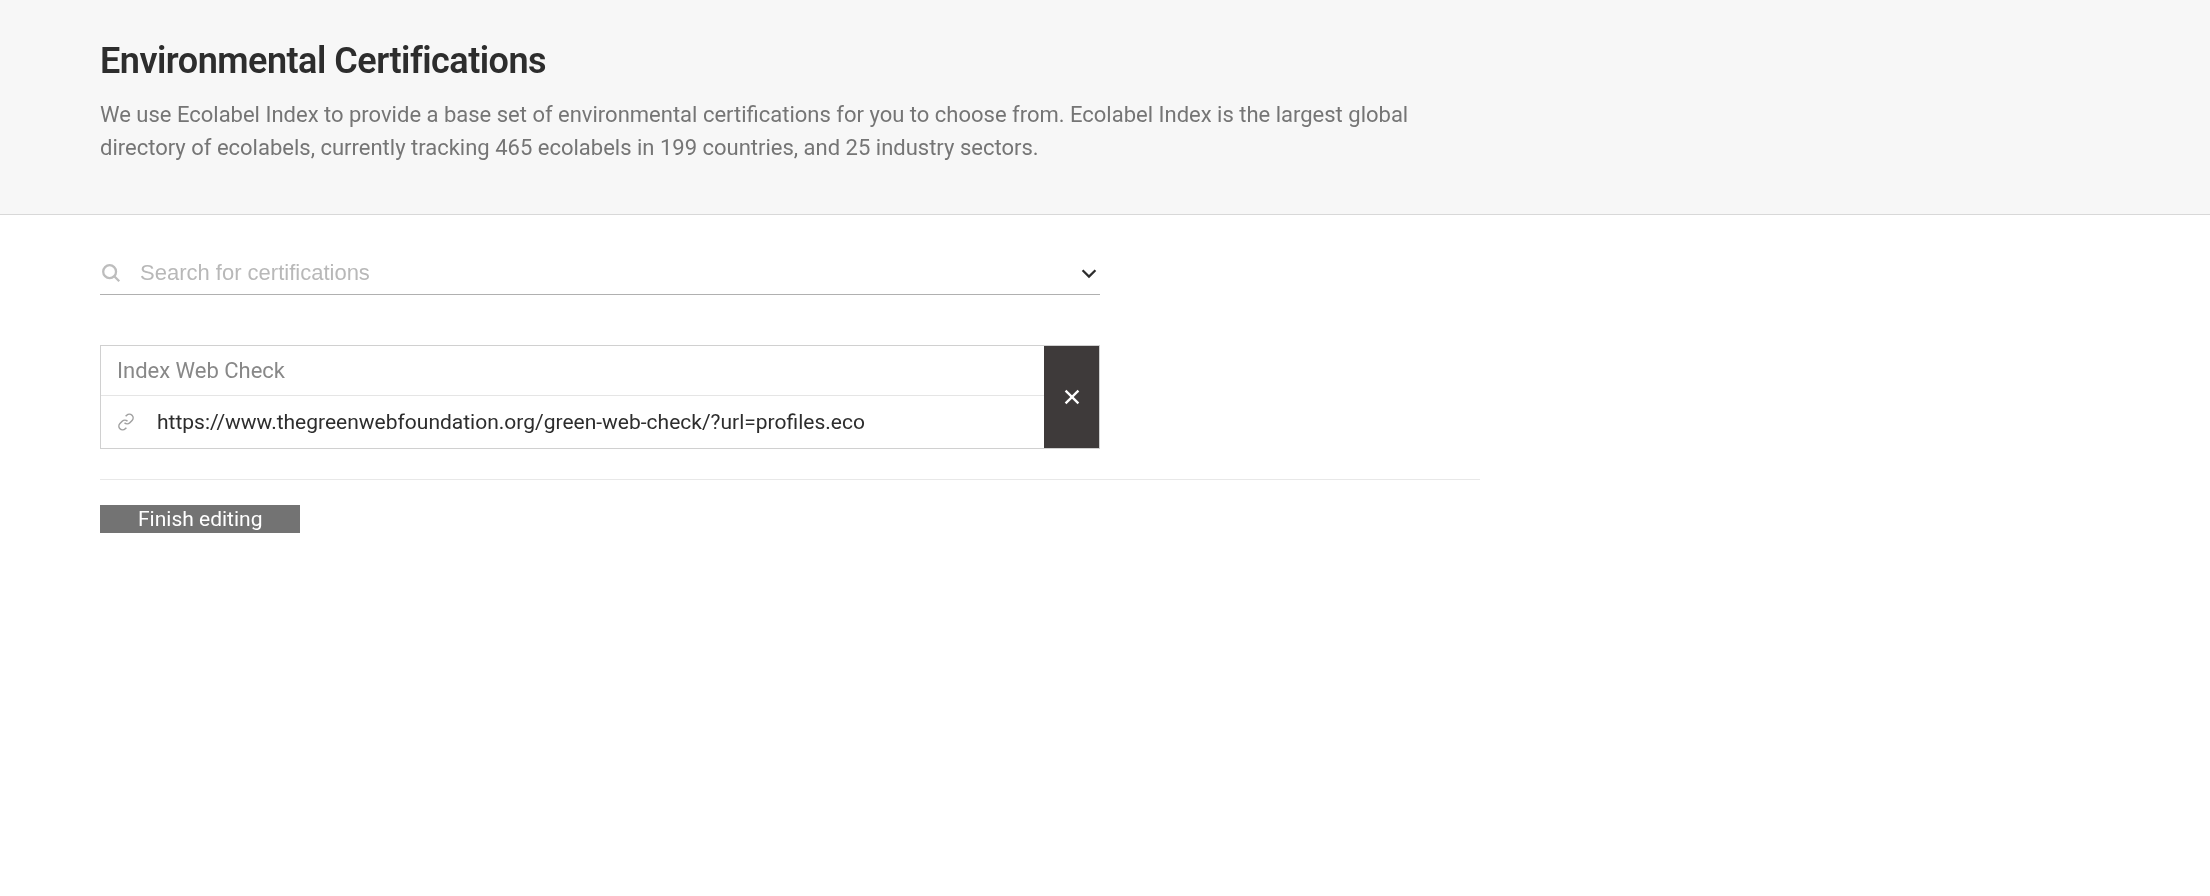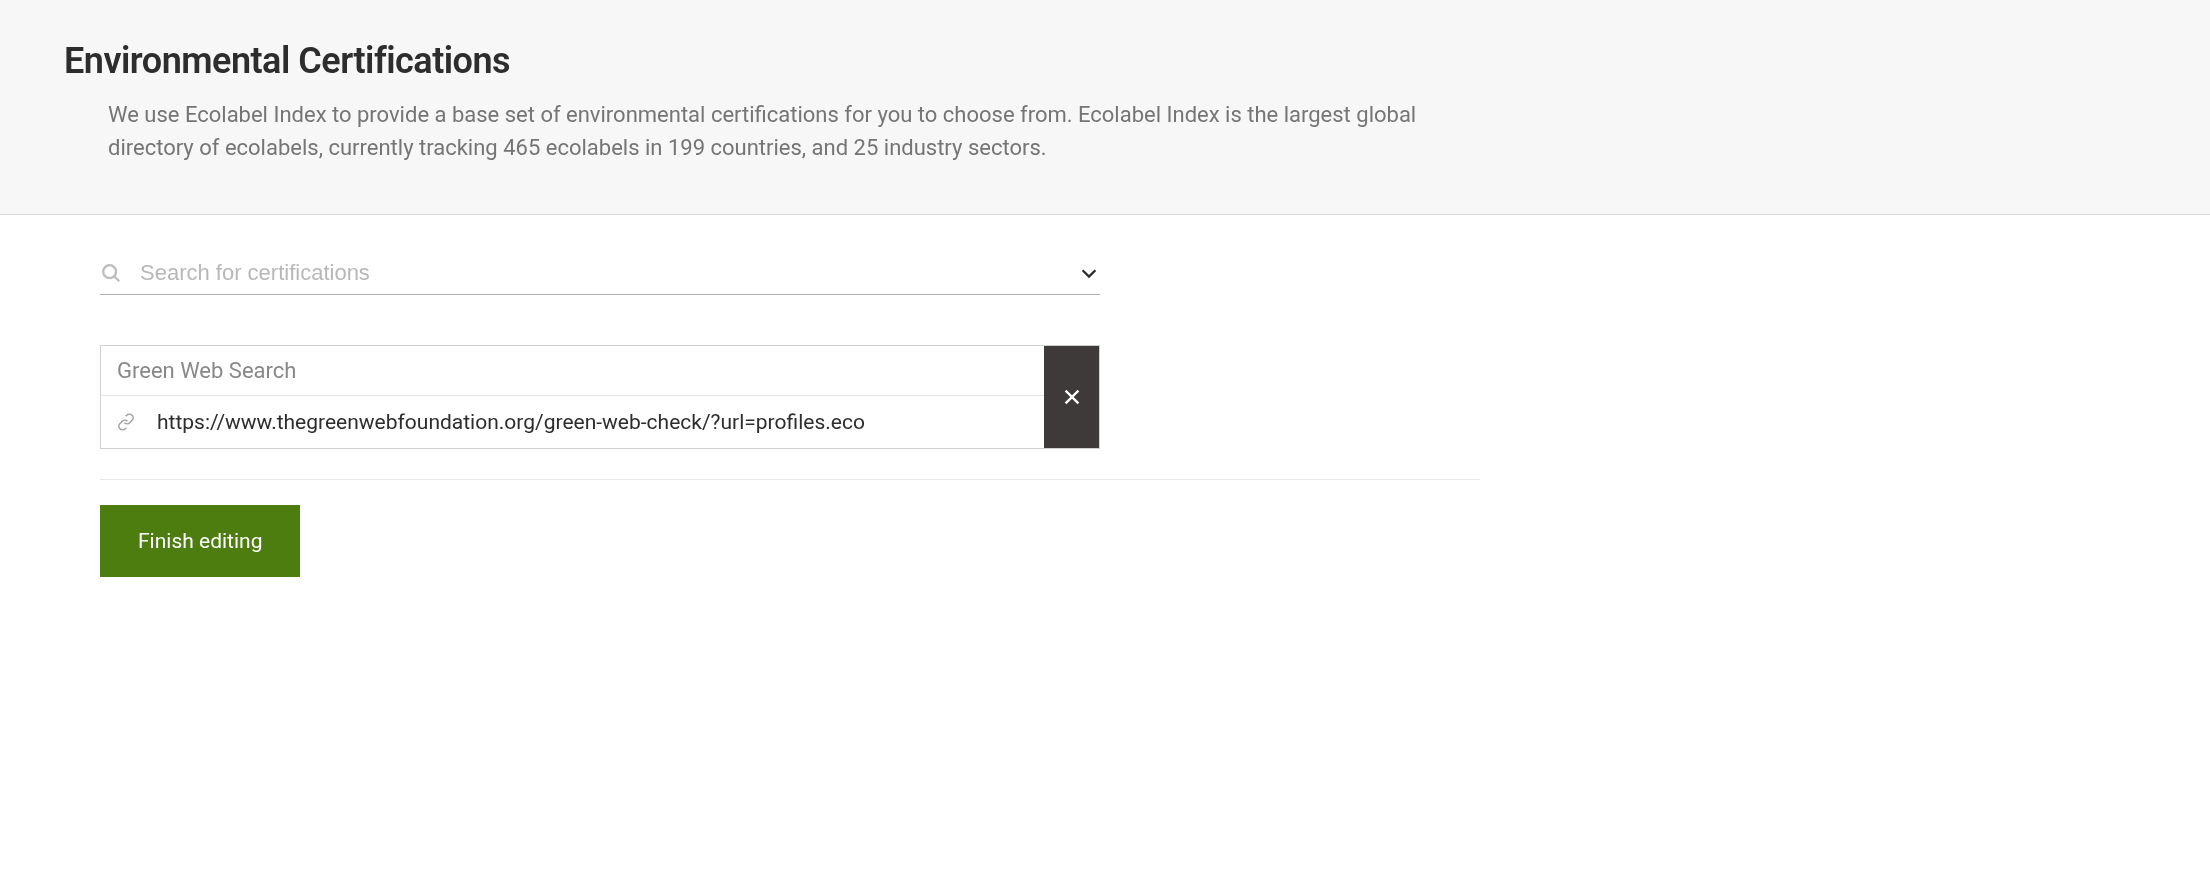--- a/index.html
+++ b/index.html
@@ -8,35 +8,34 @@
       box-sizing: border-box;
     }
     body {
       font-family: -apple-system, BlinkMacSystemFont, 'Segoe UI', Roboto, Helvetica, Arial, sans-serif;
       background: #ffffff;
       color: #2d2d2d;
     }
     .header-section {
       background: #f7f7f7;
       border-bottom: 1px solid #d8d8d8;
-      padding: 40px 100px 50px 64px;
+      padding: 40px 100px 50px 100px;
     }
     .page-title {
       font-size: 36px;
       font-weight: 600;
       color: #2d2d2d;
       margin-bottom: 16px;
       letter-spacing: -0.5px;
     }
     .page-description {
       font-size: 22px;
       color: #757575;
       line-height: 1.5;
       max-width: 1320px;
-      margin-left: 44px;
     }
     .content-section {
       padding: 45px 100px 40px 100px;
     }
     .search-row {
       display: flex;
       align-items: center;
       border-bottom: 1px solid #b0b0b0;
       padding-bottom: 8px;
       max-width: 1000px;
@@ -114,25 +113,25 @@
       height: 22px;
       color: #ffffff;
     }
     .divider {
       border: none;
       border-top: 1px solid #e8e8e8;
       margin: 30px 0 25px 0;
       max-width: 1380px;
     }
     .finish-button {
-      background: #4d7c0f;
+      background: #737373;
       color: #ffffff;
       border: none;
       font-size: 21px;
-      padding: 24px 38px;
+      padding: 2px 38px;
       cursor: pointer;
       font-family: inherit;
     }
   </style>
 </head>
 <body>
 
 <div class="header-section">
   <h1 class="page-title">Environmental Certifications</h1>
   <p class="page-description">We use Ecolabel Index to provide a base set of environmental certifications for you to choose from. Ecolabel Index is the largest global directory of ecolabels, currently tracking 465 ecolabels in 199 countries, and 25 industry sectors.</p>
@@ -146,21 +145,21 @@
       <line x1="21" y1="21" x2="15.8" y2="15.8"></line>
     </svg>
     <input type="text" class="search-input" placeholder="Search for certifications" style="">
     <svg class="chevron-icon" viewBox="0 0 24 24" fill="none" stroke="currentColor" stroke-width="2.5">
       <polyline points="5 9 12 16 19 9"></polyline>
     </svg>
   </div>
 
   <div class="certification-card">
     <div class="cert-content">
-      <div class="cert-name">Green Web Search</div>
+      <div class="cert-name">Index Web Check</div>
       <div class="cert-url-row">
         <svg class="link-icon" viewBox="0 0 24 24" fill="none" stroke="currentColor" stroke-width="2">
           <path d="M10 13a5 5 0 0 0 7.07 0l3-3a5 5 0 0 0-7.07-7.07l-1.5 1.5"></path>
           <path d="M14 11a5 5 0 0 0-7.07 0l-3 3a5 5 0 0 0 7.07 7.07l1.5-1.5"></path>
         </svg>
         <span class="cert-url">https://www.thegreenwebfoundation.org/green-web-check/?url=profiles.eco</span>
       </div>
     </div>
     <button class="remove-button">
       <svg class="close-icon" viewBox="0 0 24 24" fill="none" stroke="currentColor" stroke-width="2.5">

